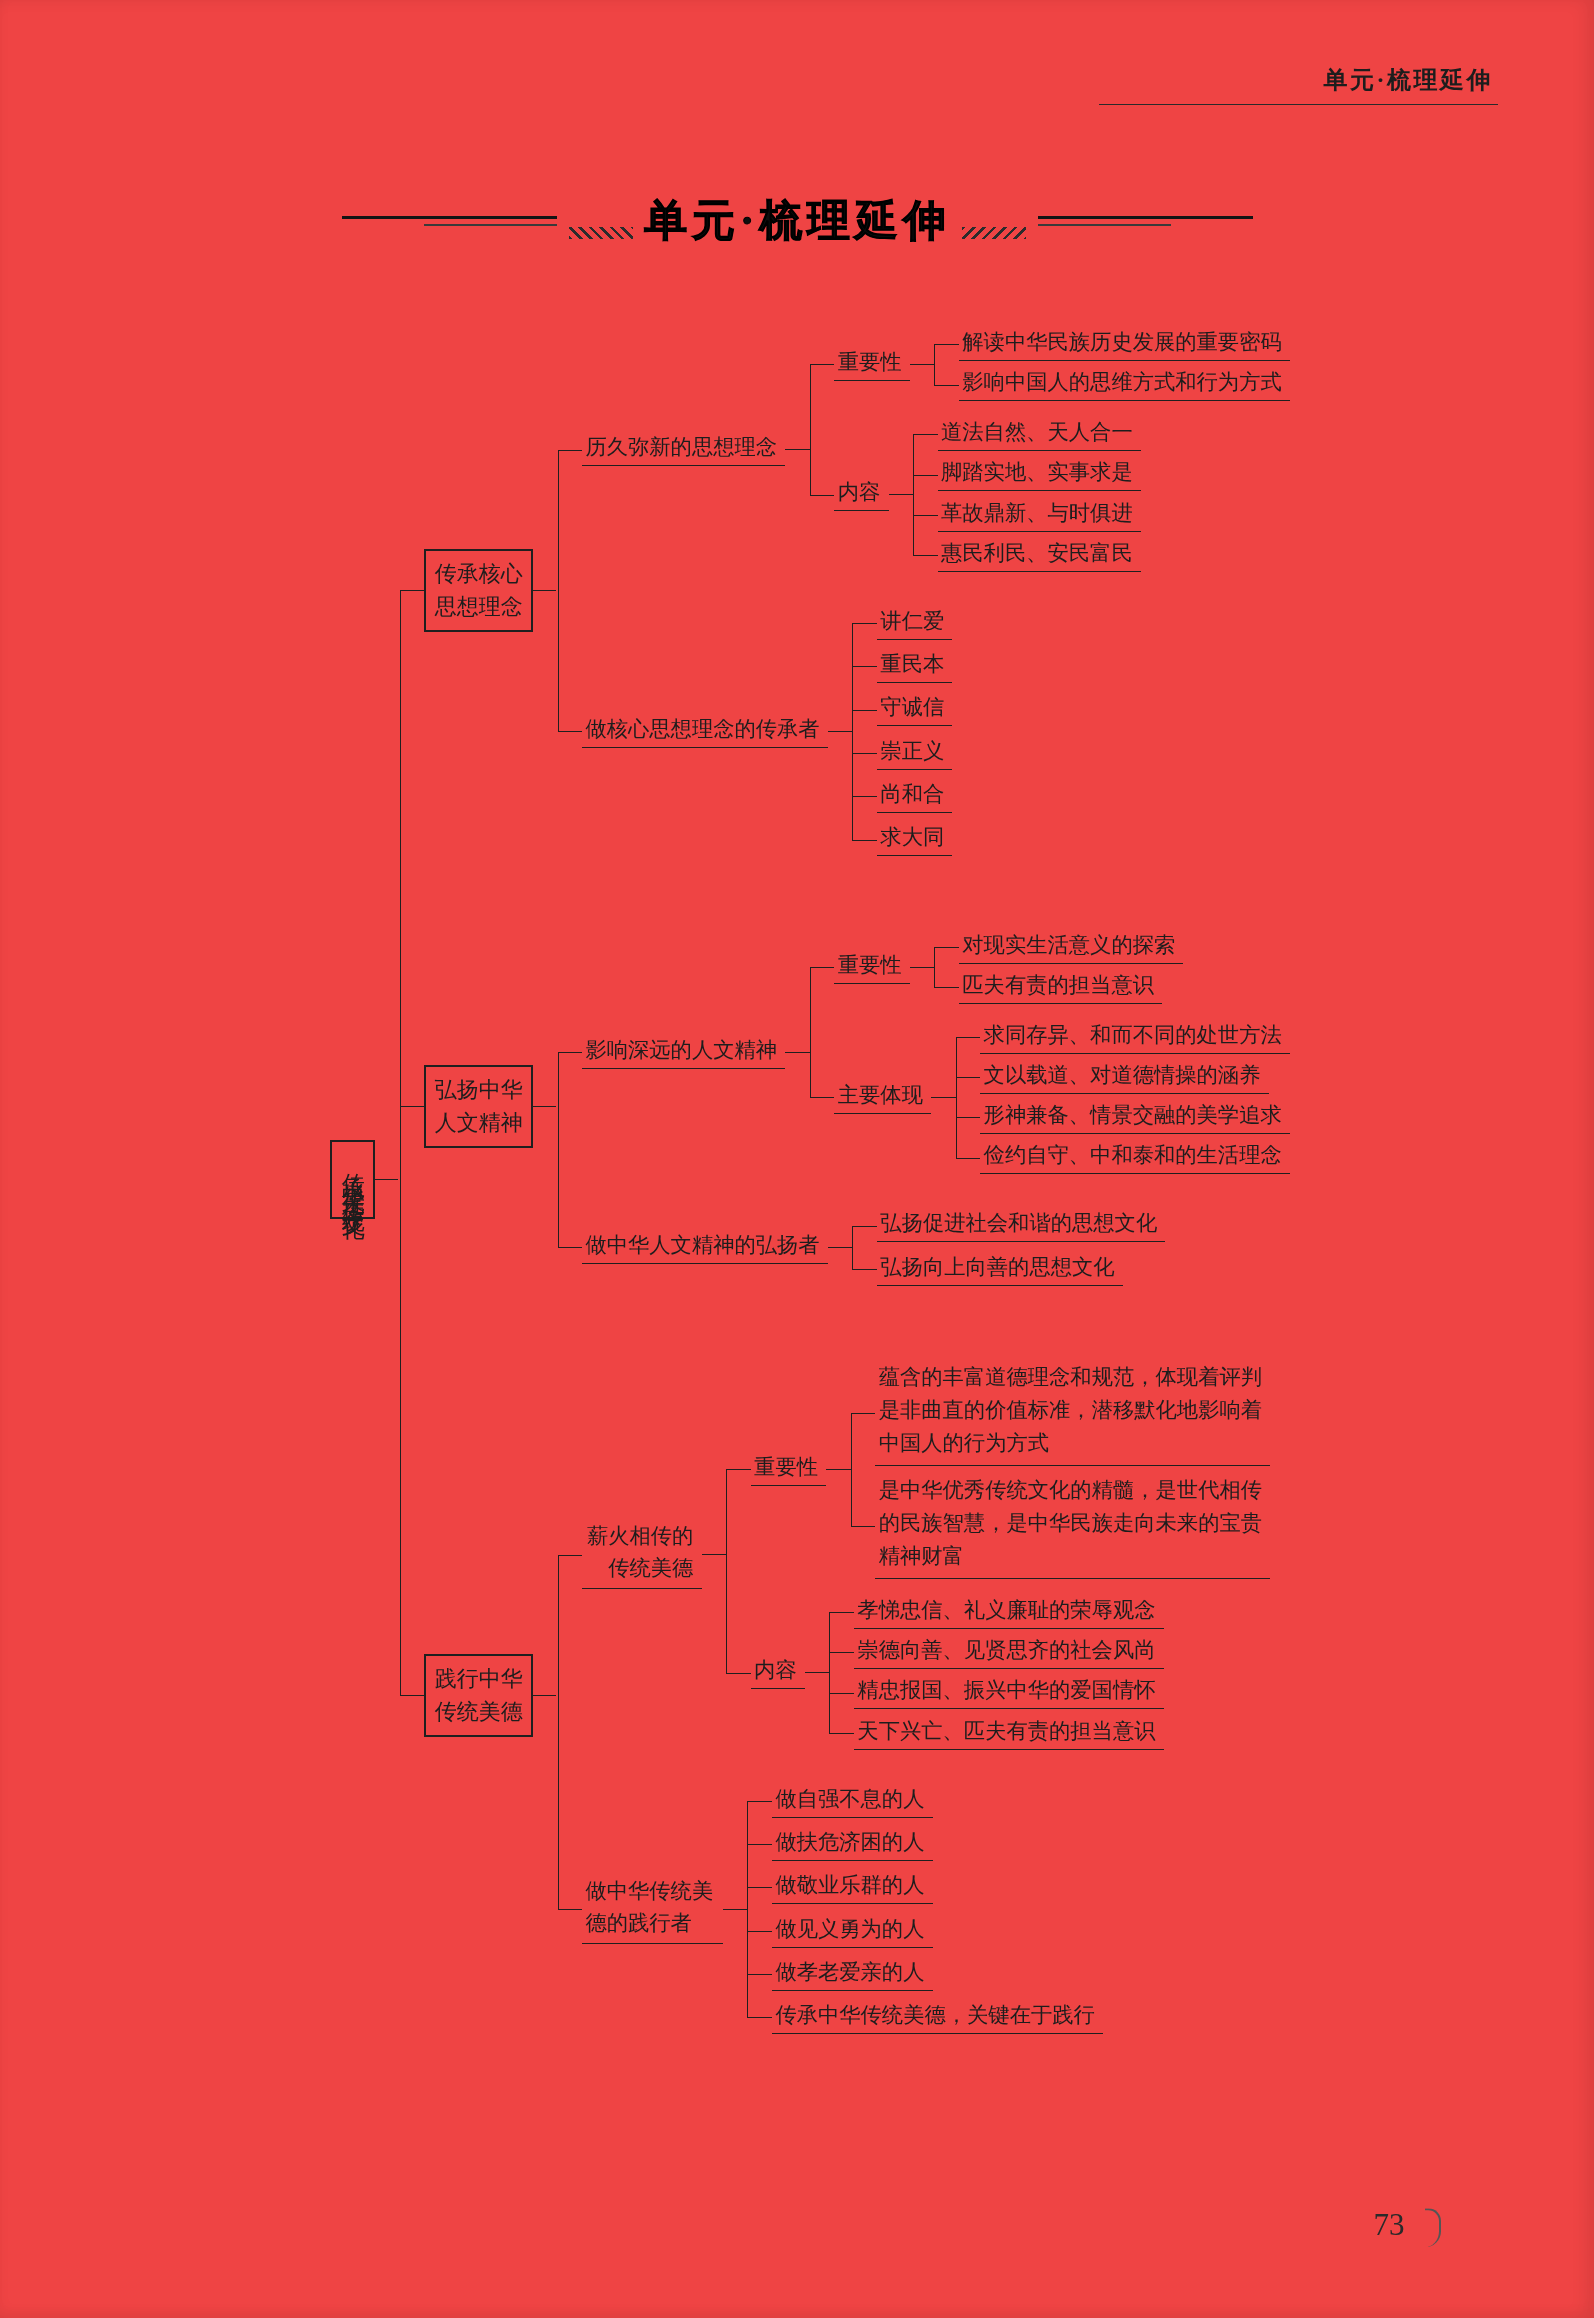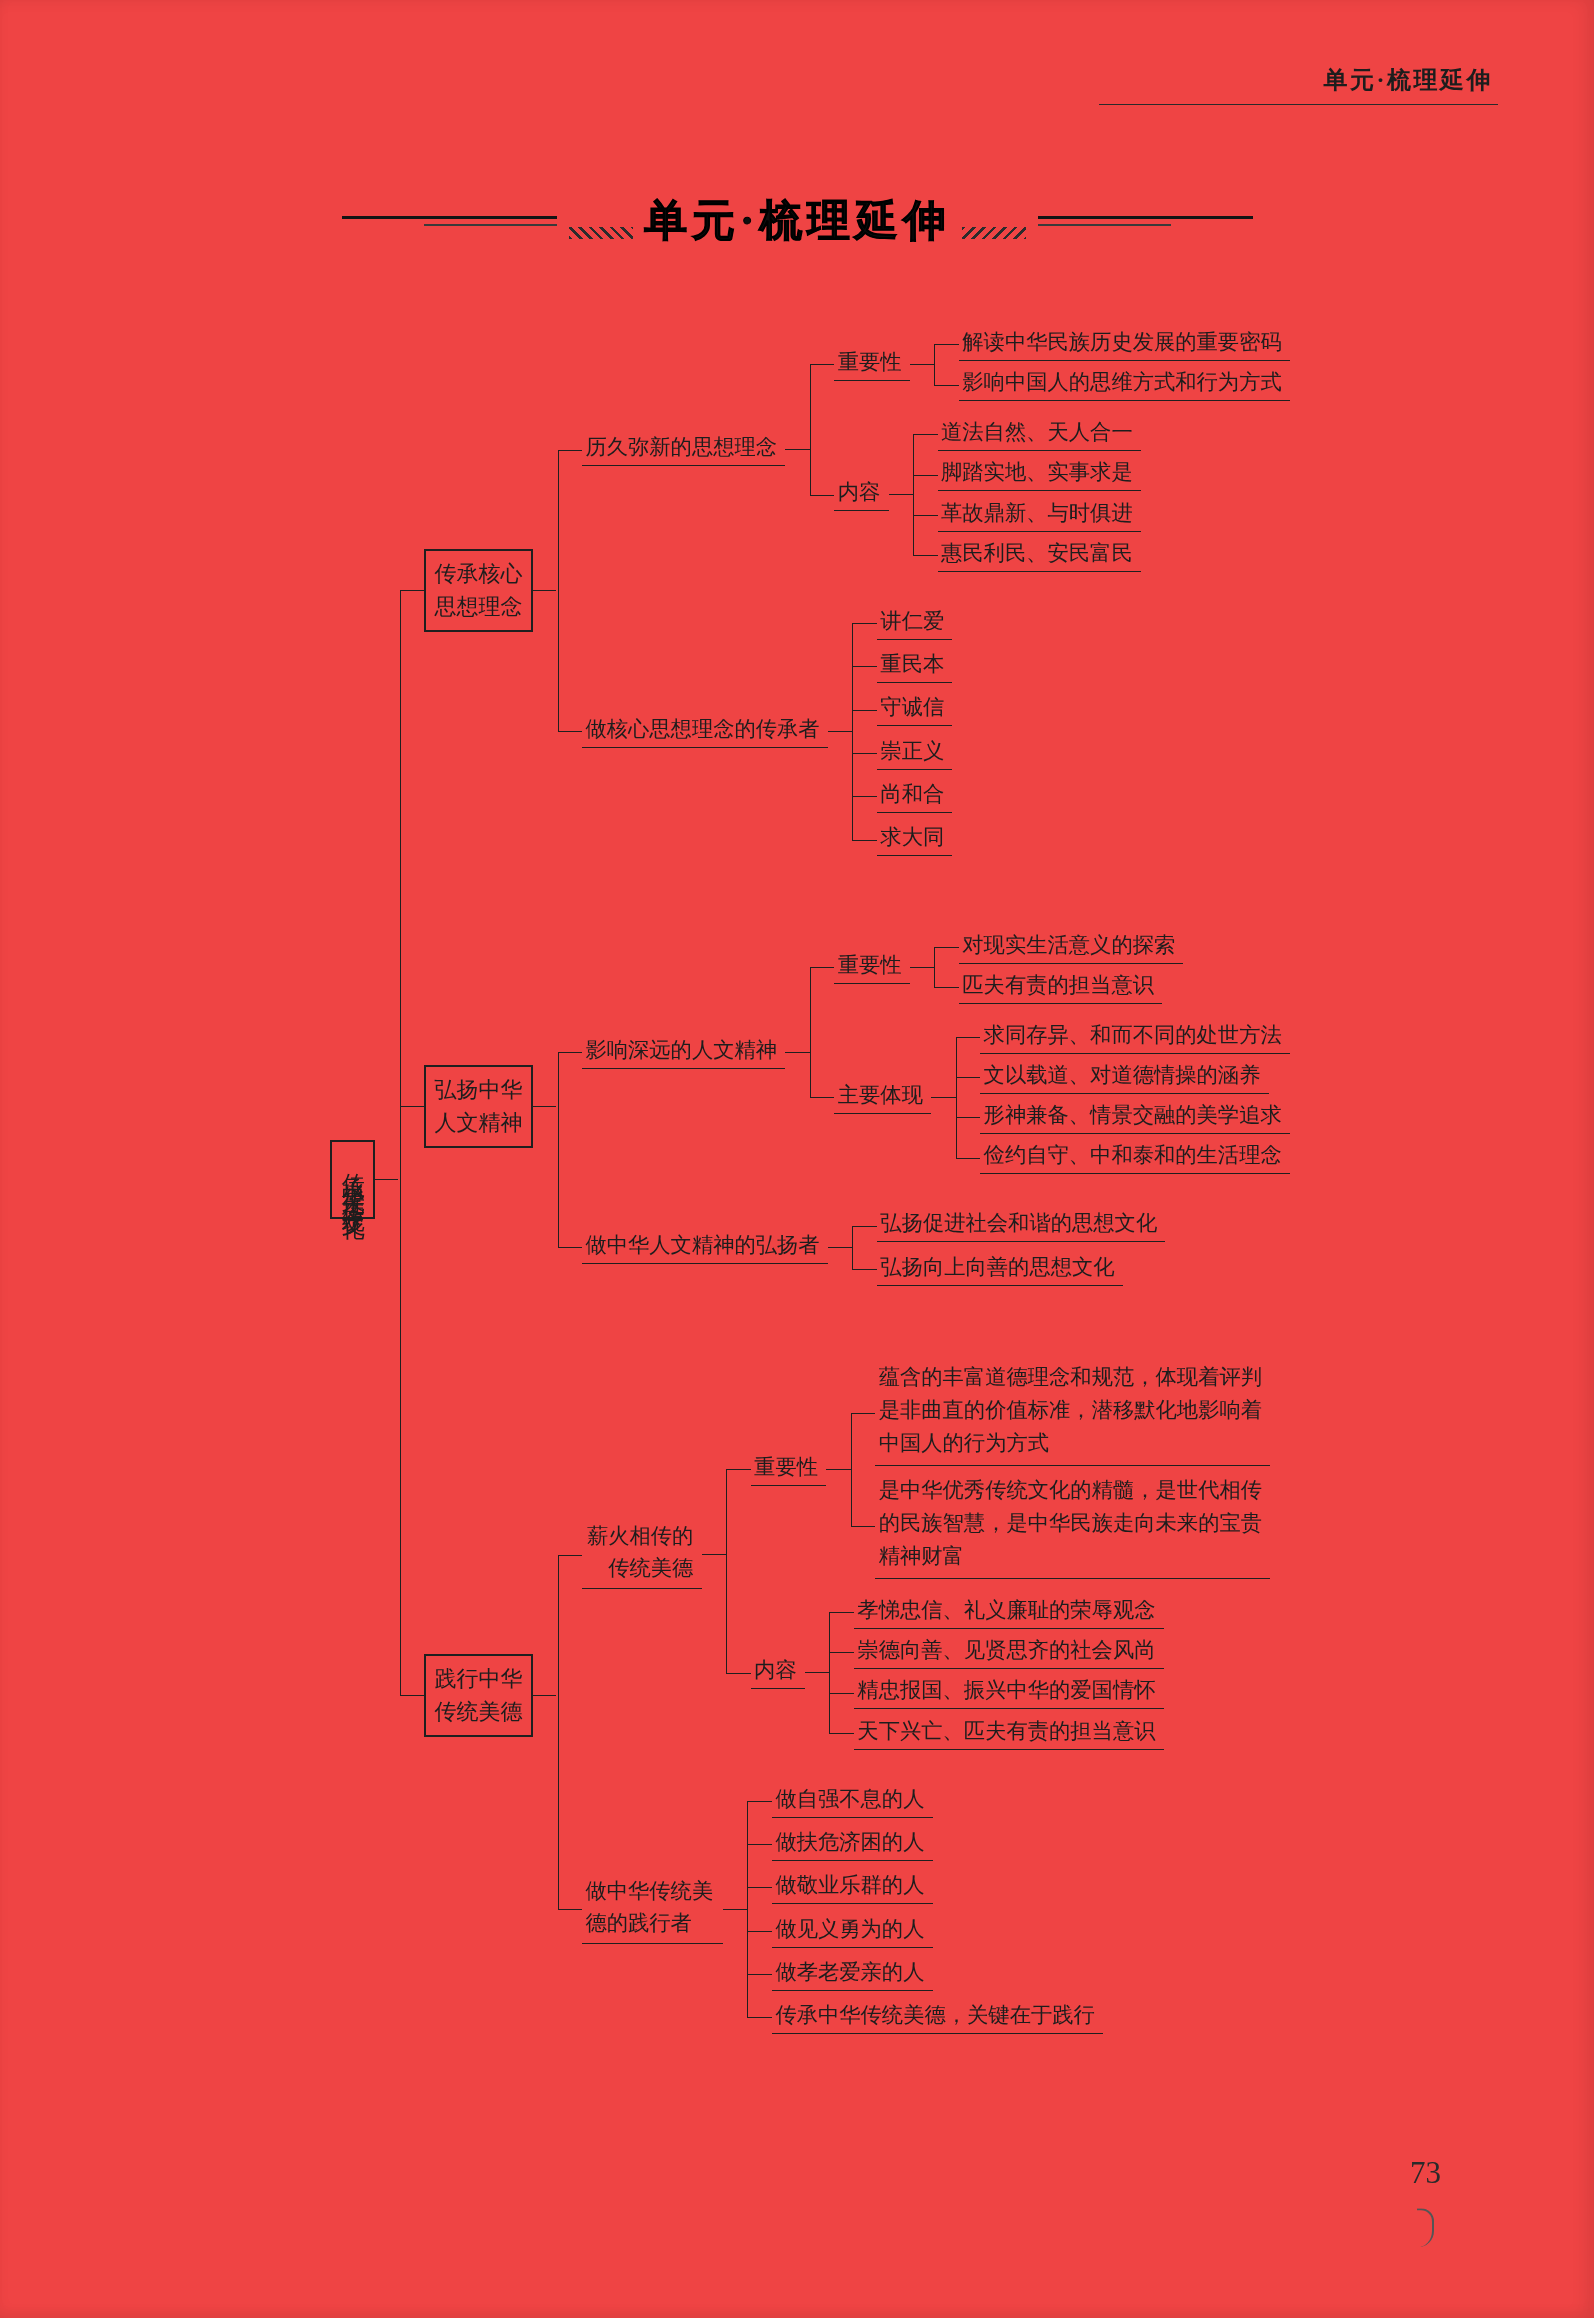--- a/index.html
+++ b/index.html
@@ -77,36 +77,36 @@
   .node {
     font-size:21.3px; line-height:1.3; white-space:nowrap;
     padding:1.6px 8.2px 3.3px 3.3px; border-bottom:1.6px solid #1f1f1f;
   }
   .node.root {
     writing-mode:vertical-rl; text-orientation:upright; white-space:normal;
     border:2.1px solid #1f1f1f; padding:13px 7.4px; letter-spacing:4.9px;
     font-size:23px; line-height:1.15;
   }
   .node.branch {
-    white-space:normal; width:calc(4em + 20.5px); text-align:left;
+    white-space:normal; width:calc(4em + 20.5px); text-align:right;
     border:2.1px solid #1f1f1f; padding:6.6px 8.2px;
     font-size:22px; line-height:1.5;
   }
   .node.label-5 { white-space:normal; width:calc(5em + 13px); line-height:1.5;text-align:right; }
   .node.label-6 { white-space:normal; width:calc(6em + 13px); line-height:1.5; }
   .node.para {
     white-space:normal; width:calc(18em + 11.5px); line-height:1.55;
     text-align:justify; padding:1.6px 8.2px 4.9px 3.3px;
   }
 
   
   .page-num {
     position:absolute; right:154px; bottom:75px;
-    display:flex; align-items:center; gap:14px;
-    font-size:31px; color:#2a2a2a;flex-direction:column;
+    display:flex; align-items:center; gap:20px;
+    font-size:31px; color:#2a2a2a;
   }
   .page-num .hook {
     width:16.4px; height:39px;
     border-right:2.5px solid #555; border-top:2.5px solid #555;
     border-top-right-radius:13px; border-bottom-right-radius:16.4px;
     transform:translateY(3.3px);
   }
 </style>
 </head>
 <body>

